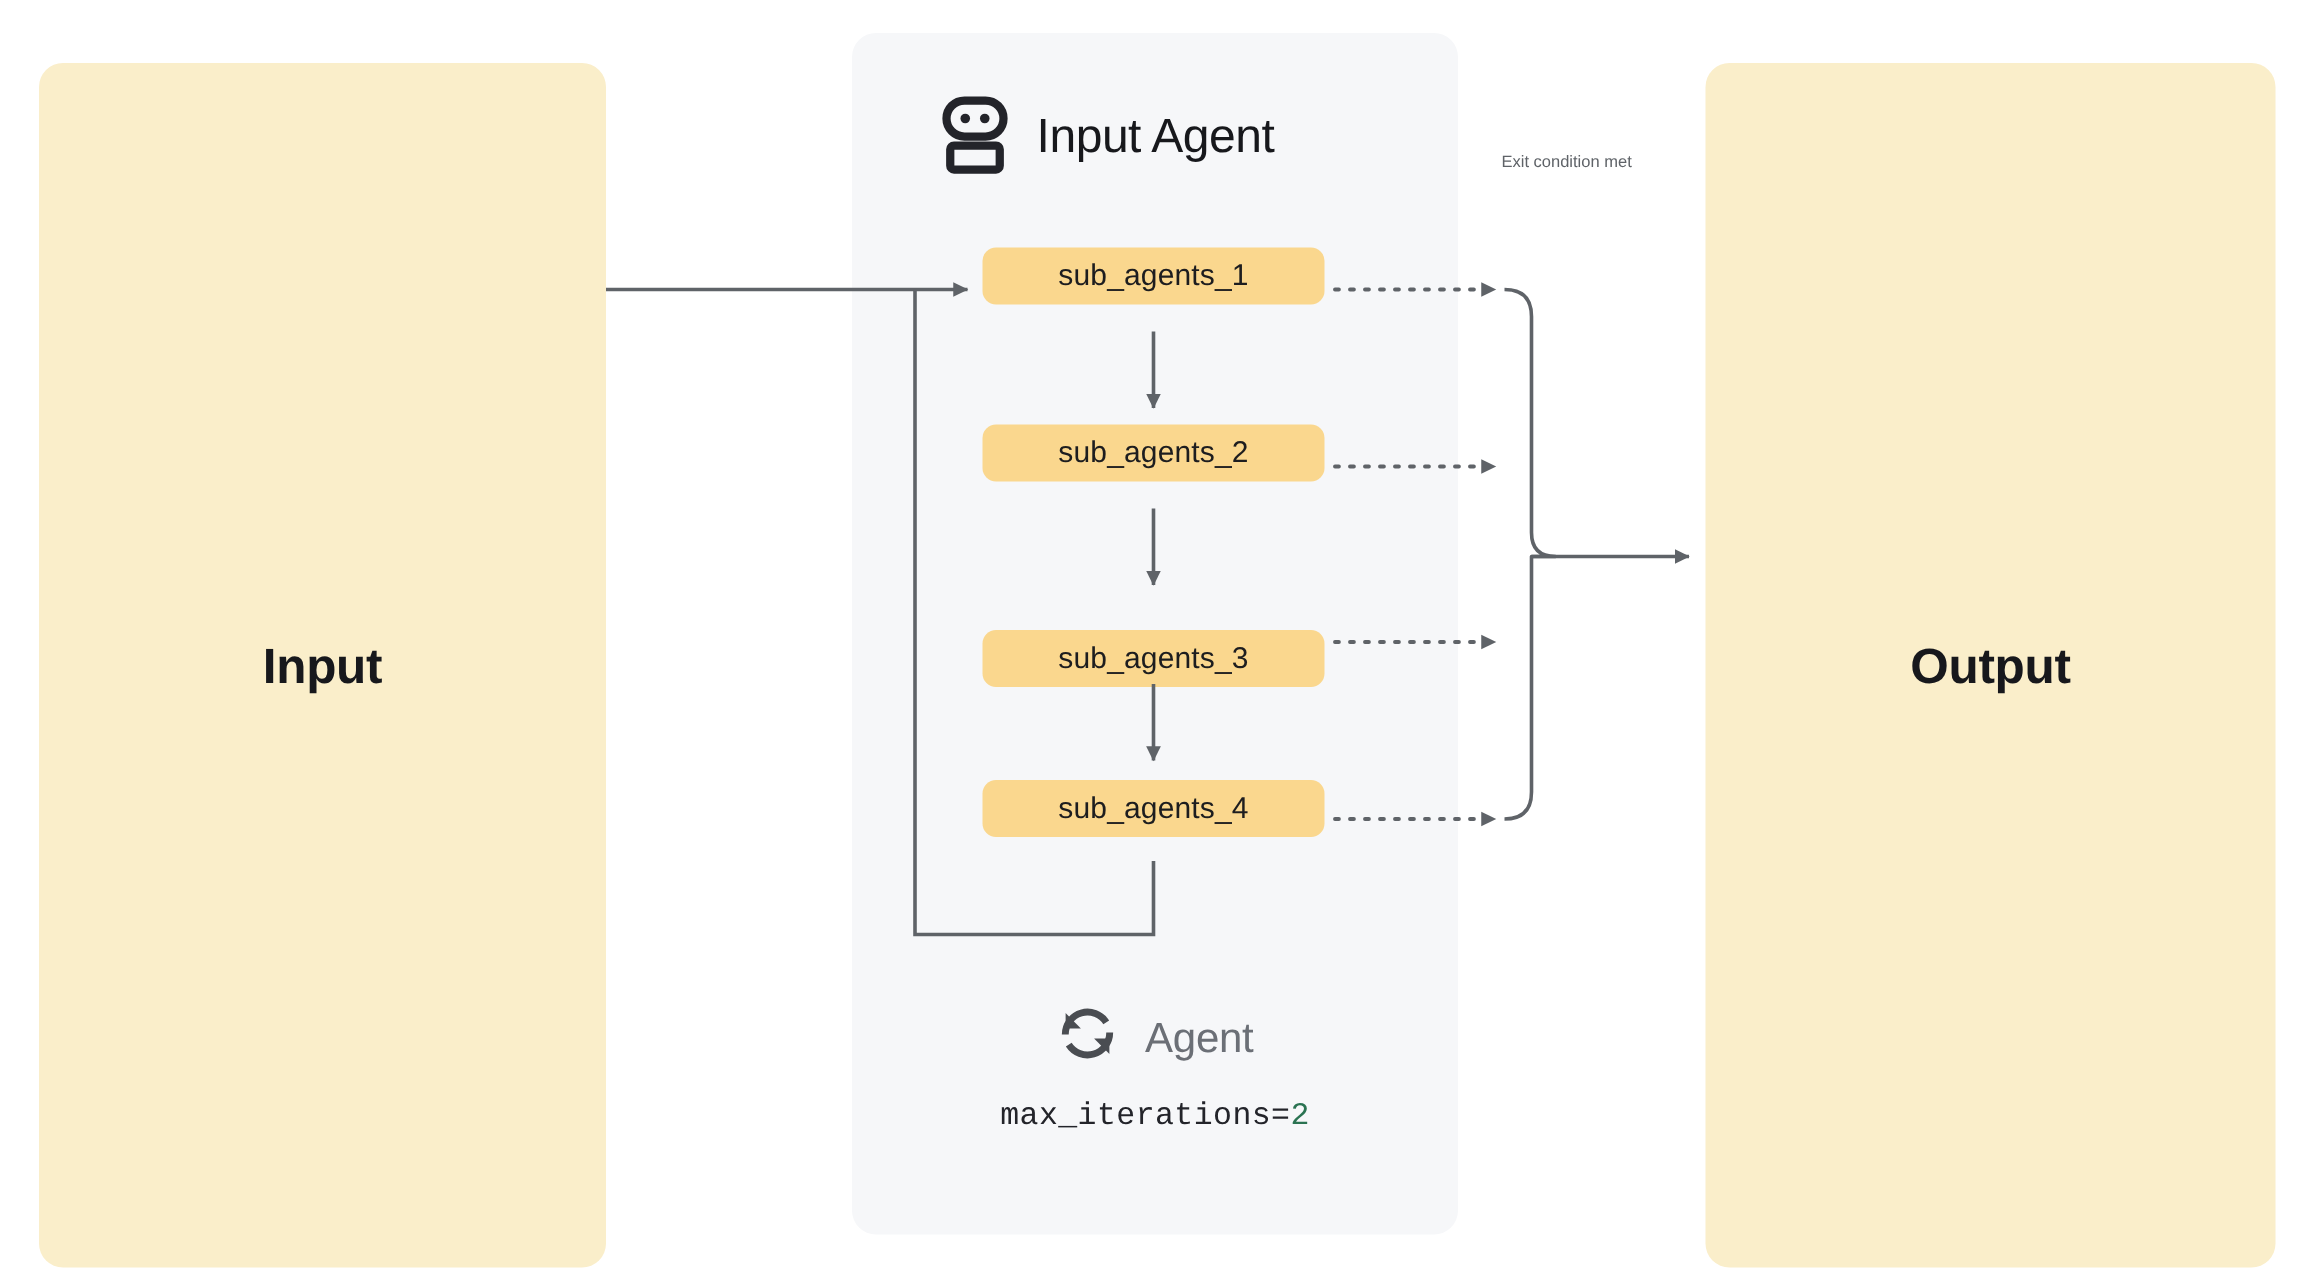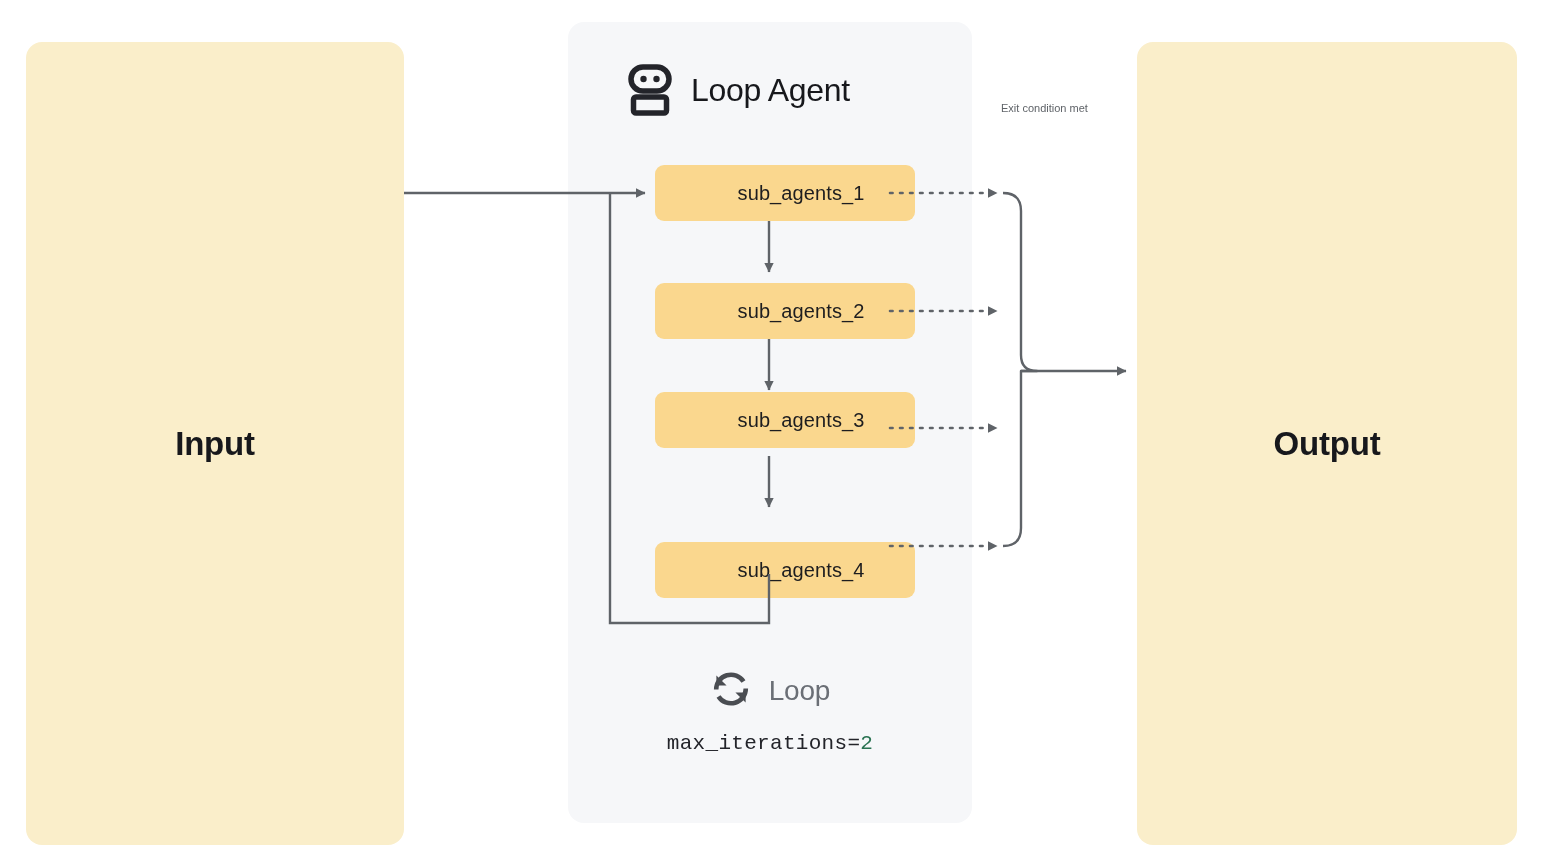--- a/index.html
+++ b/index.html
@@ -65,38 +65,37 @@
     letter-spacing: -0.3px;
     line-height: 1;
   }
   .robot-icon { display: block; }
 
   
   .sub-agent {
     position: absolute;
     left: 655px;
     width: 228px;
-    height: 56px;
+    height: 38px;
     background: #fad78e;
     border-radius: 9px;
     display: flex;
     align-items: center;
     justify-content: center;
-    padding-left: 32px;
   }
   .sub-agent .label {
     font-size: 20px;
     color: #1d1d1f;
     font-weight: 400;
     letter-spacing: 0.1px;
   }
   #sub-agent-0 { top: 165px; }
   #sub-agent-1 { top: 283px; }
-  #sub-agent-2 { top: 392px; }
-  #sub-agent-3 { top: 542px; }
+  #sub-agent-2 { top: 420px; }
+  #sub-agent-3 { top: 520px; }
 
   
   #exit-note {
     position: absolute;
     left: 1001px;
     top: 96px;
     width: 96px;
     font-size: 11px;
     line-height: 25px;
     color: #5f6368;
@@ -157,21 +156,21 @@
 
   <div id="agent-header">
     <span>
       <svg class="robot-icon" width="44" height="52" viewBox="0 0 44 52" aria-hidden="true">
         <rect x="3" y="3" width="38" height="24" rx="12" ry="12" fill="none" stroke="#23242a" stroke-width="5.5"></rect>
         <circle cx="15.5" cy="15" r="3.2" fill="#23242a"></circle>
         <circle cx="28.5" cy="15" r="3.2" fill="#23242a"></circle>
         <rect x="5.5" y="33" width="33" height="16" rx="2.5" ry="2.5" fill="none" stroke="#23242a" stroke-width="5.5"></rect>
       </svg>
     </span>
-    <span class="title">Loop Agent</span>
+    <span class="title">Input Agent</span>
   </div>
 
   <div class="sub-agent" id="sub-agent-0">
     <span class="label">sub_agents_1</span>
   </div>
   <div class="sub-agent" id="sub-agent-1">
     <span class="label">sub_agents_2</span>
   </div>
   <div class="sub-agent" id="sub-agent-2">
     <span class="label">sub_agents_3</span>
@@ -185,21 +184,21 @@
   <div id="loop-footer">
     <div id="loop-row">
       <span>
         <svg width="42" height="42" viewBox="0 0 42 42" aria-hidden="true">
           <path d="M6.2 21.6 A14.8 14.8 0 0 1 33.5 13.6" fill="none" stroke="#4a4d52" stroke-width="4.6" stroke-linecap="butt"></path>
           <path d="M35.8 20.4 A14.8 14.8 0 0 1 8.5 28.4" fill="none" stroke="#4a4d52" stroke-width="4.6" stroke-linecap="butt"></path>
           <path d="M6.4 7.4 L6.4 17.6 L16.6 17.6 Z" fill="#4a4d52"></path>
           <path d="M35.6 34.6 L35.6 24.4 L25.4 24.4 Z" fill="#4a4d52"></path>
         </svg>
       </span>
-      <span class="loop-label">Loop</span>
+      <span class="loop-label">Agent</span>
     </div>
     <div id="max-iterations"><span>max_iterations=</span><span class="num">2</span></div>
   </div>
 
   <svg id="wiring" viewBox="0 0 1544 848">
     <defs>
       <marker id="arrowR" markerWidth="11" markerHeight="11" refX="9.5" refY="5.5" orient="auto" markerUnits="userSpaceOnUse">
         <path d="M0,0.6 L10,5.5 L0,10.4 Z" fill="#5f6368"></path>
       </marker>
       <marker id="arrowD" markerWidth="11" markerHeight="11" refX="9.5" refY="5.5" orient="auto" markerUnits="userSpaceOnUse">

